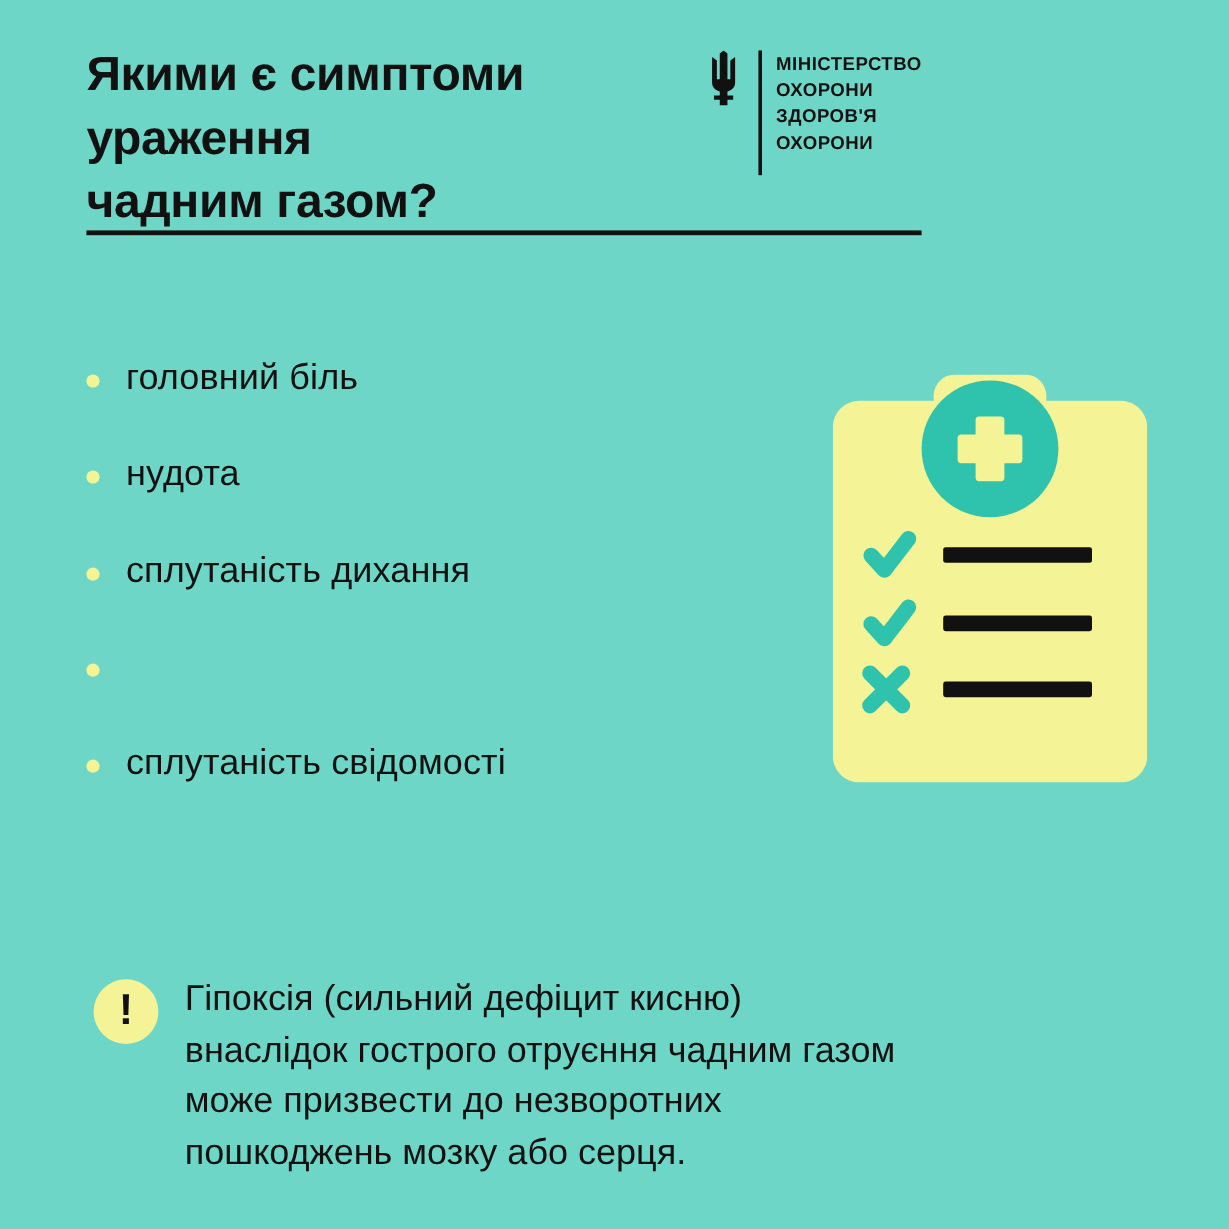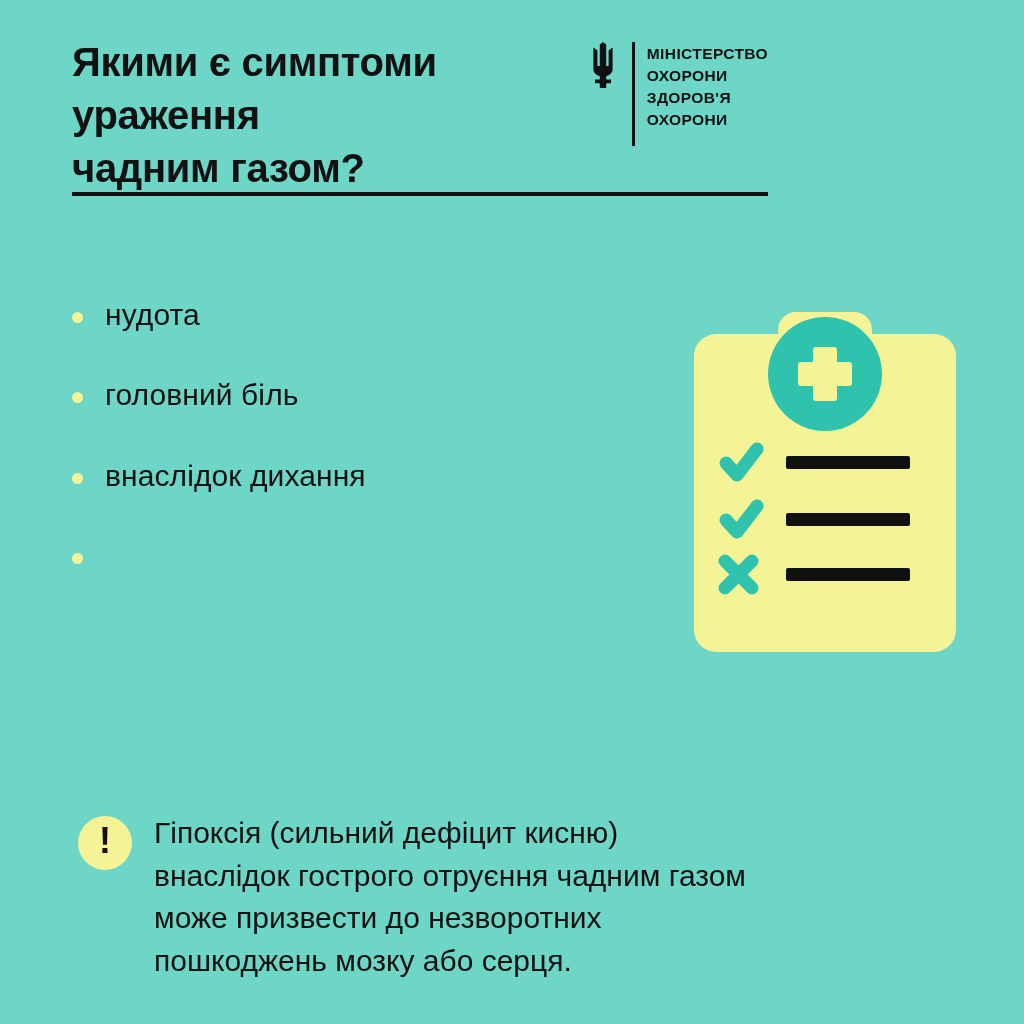--- a/index.html
+++ b/index.html
@@ -181,32 +181,36 @@
         <span>ОХОРОНИ</span>
       </div>
     </div>
   </div>
 
   <div class="rule"></div>
 
   <ul class="symptoms">
     <li class="symptom-item">
       <span class="bullet"></span>
+      <span class="symptom-text">головний біль</span>
+    </li>
+    <li class="symptom-item">
+      <span class="bullet"></span>
       <span class="symptom-text">нудота</span>
     </li>
     <li class="symptom-item">
       <span class="bullet"></span>
-      <span class="symptom-text">головний біль</span>
-    </li>
-    <li class="symptom-item">
-      <span class="bullet"></span>
-      <span class="symptom-text">внаслідок дихання</span>
-    </li>
-    <li class="symptom-item">
-      <span class="bullet"></span>
+      <span class="symptom-text">сплутаність дихання</span>
+    </li>
+    <li class="symptom-item">
+      <span class="bullet"></span>
+    </li>
+    <li class="symptom-item">
+      <span class="bullet"></span>
+      <span class="symptom-text">сплутаність свідомості</span>
     </li>
   </ul>
 
   <svg class="clipboard" viewBox="0 0 262 340" aria-hidden="true">
 
     <rect x="84" y="0" width="94" height="38" rx="18" fill="#f4f396"></rect>
 
     <rect x="0" y="22" width="262" height="318" rx="22" fill="#f4f396"></rect>
 
     <circle cx="131" cy="62" r="57" fill="#2fc3ad"></circle>

